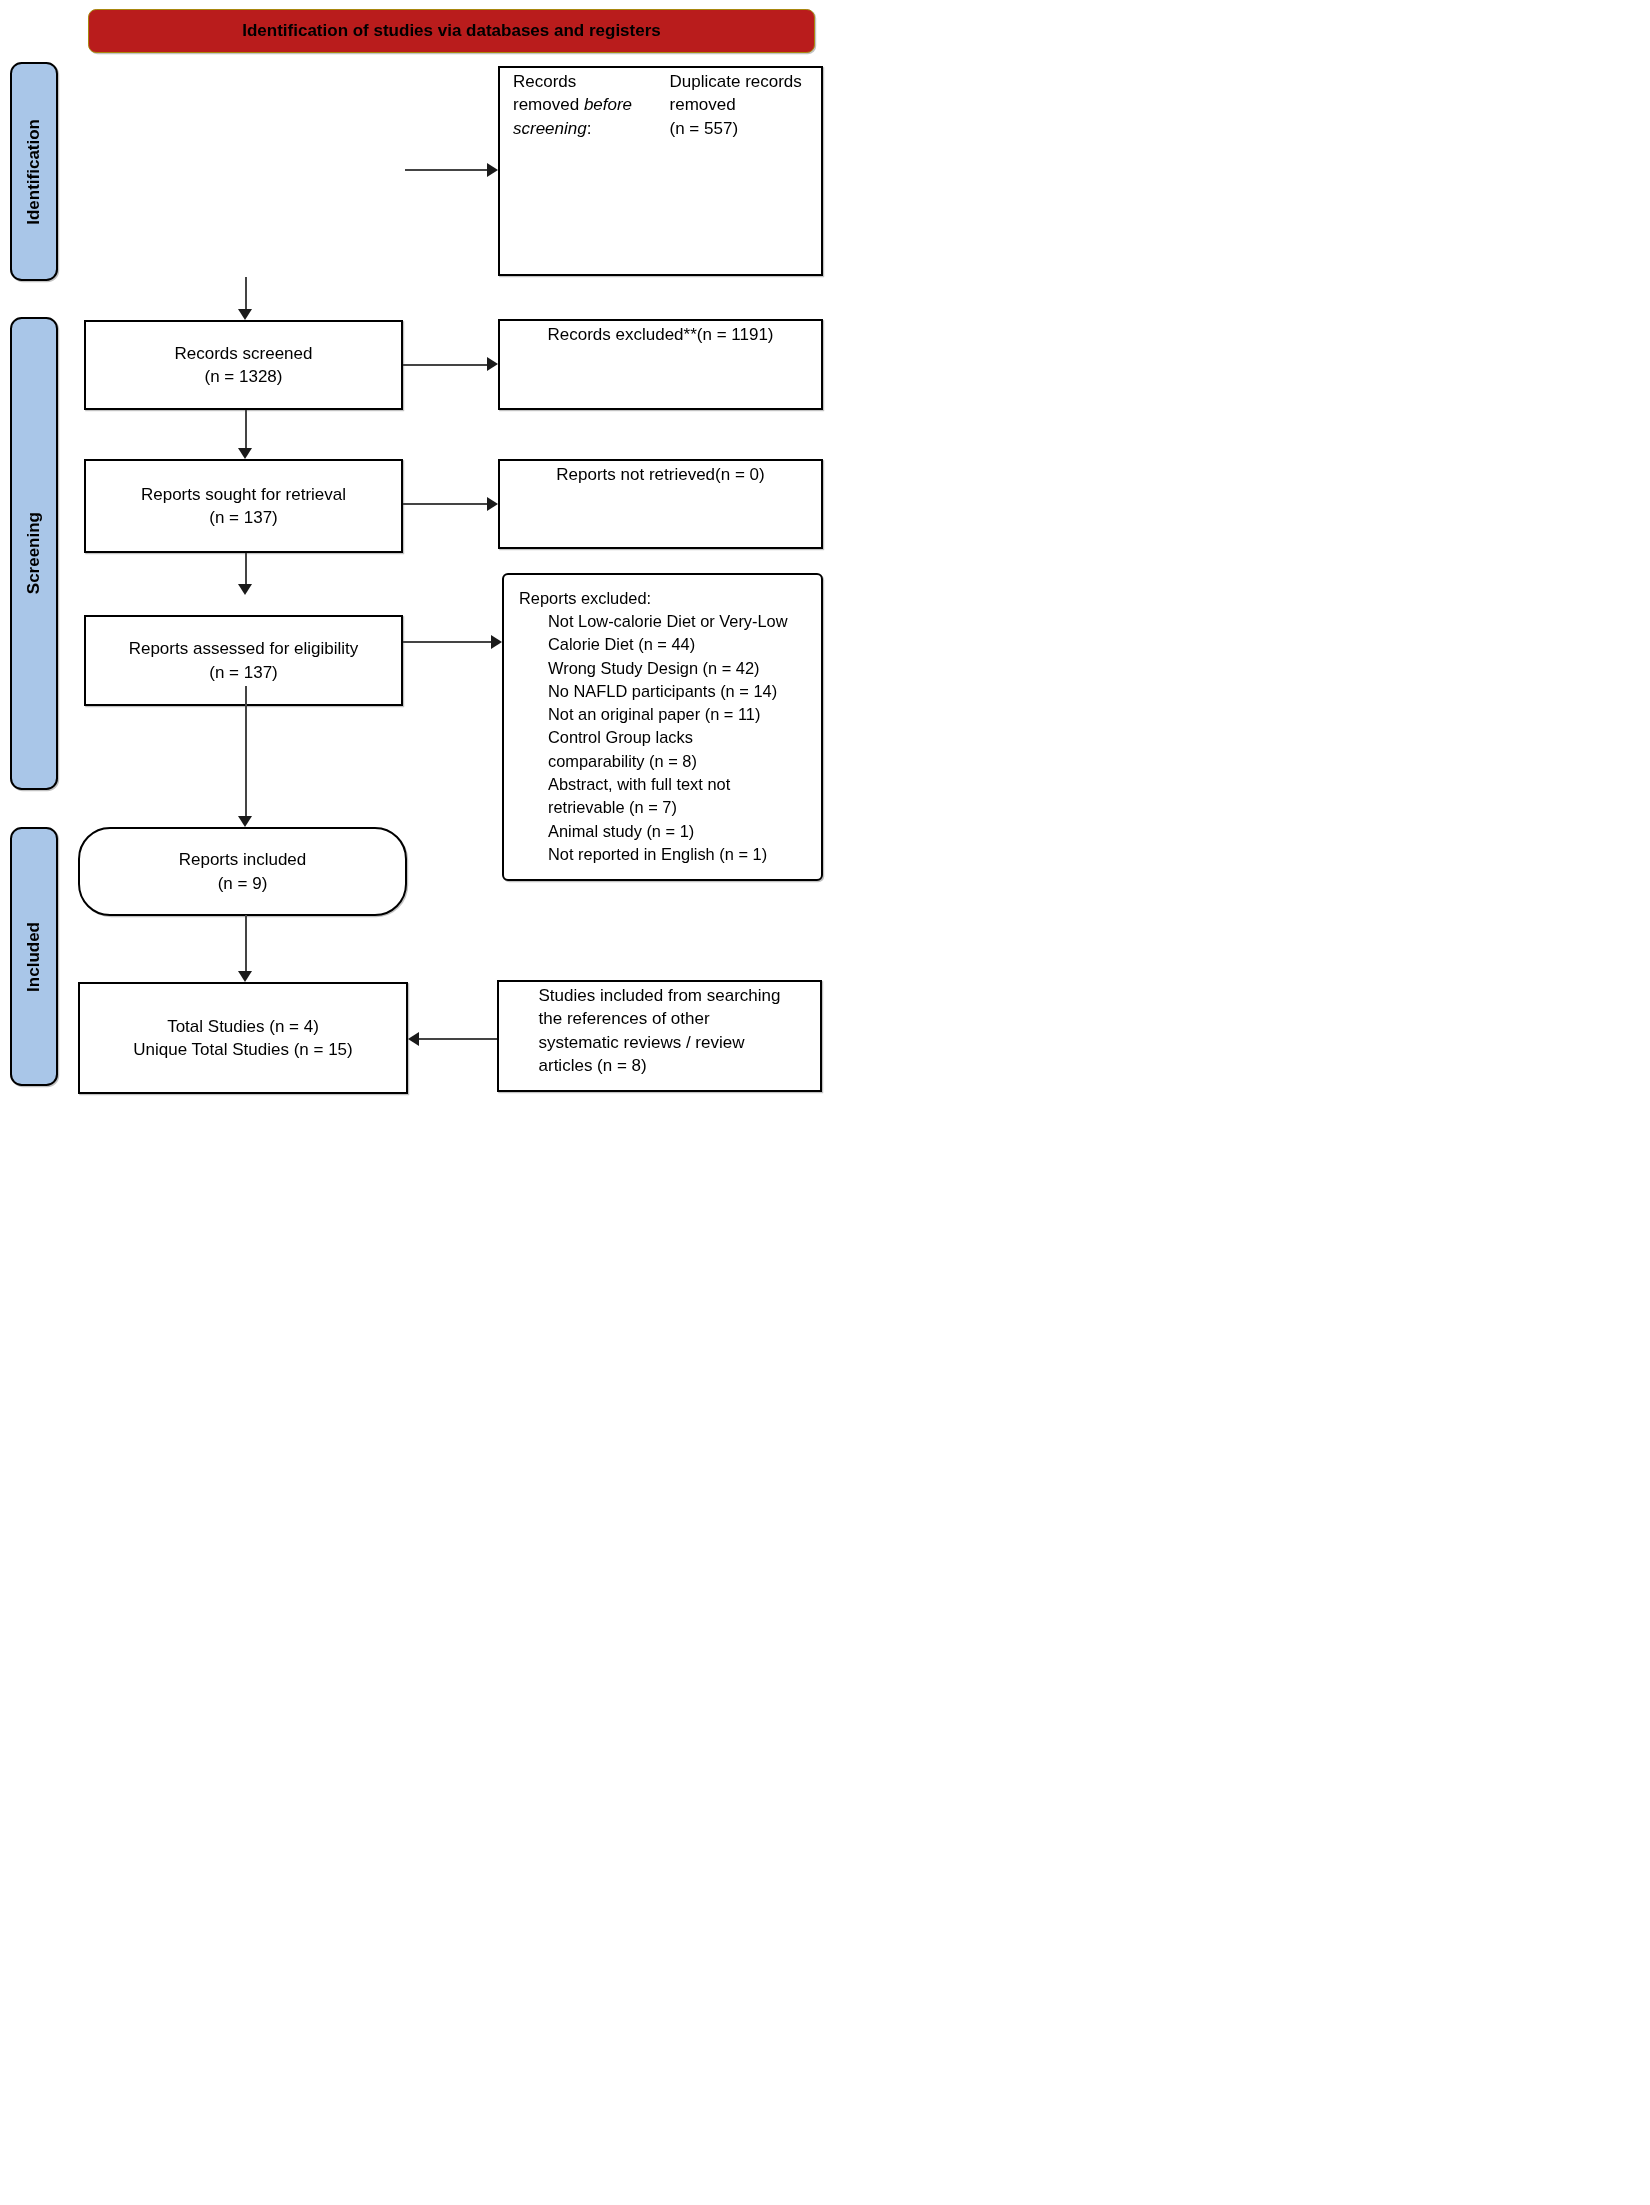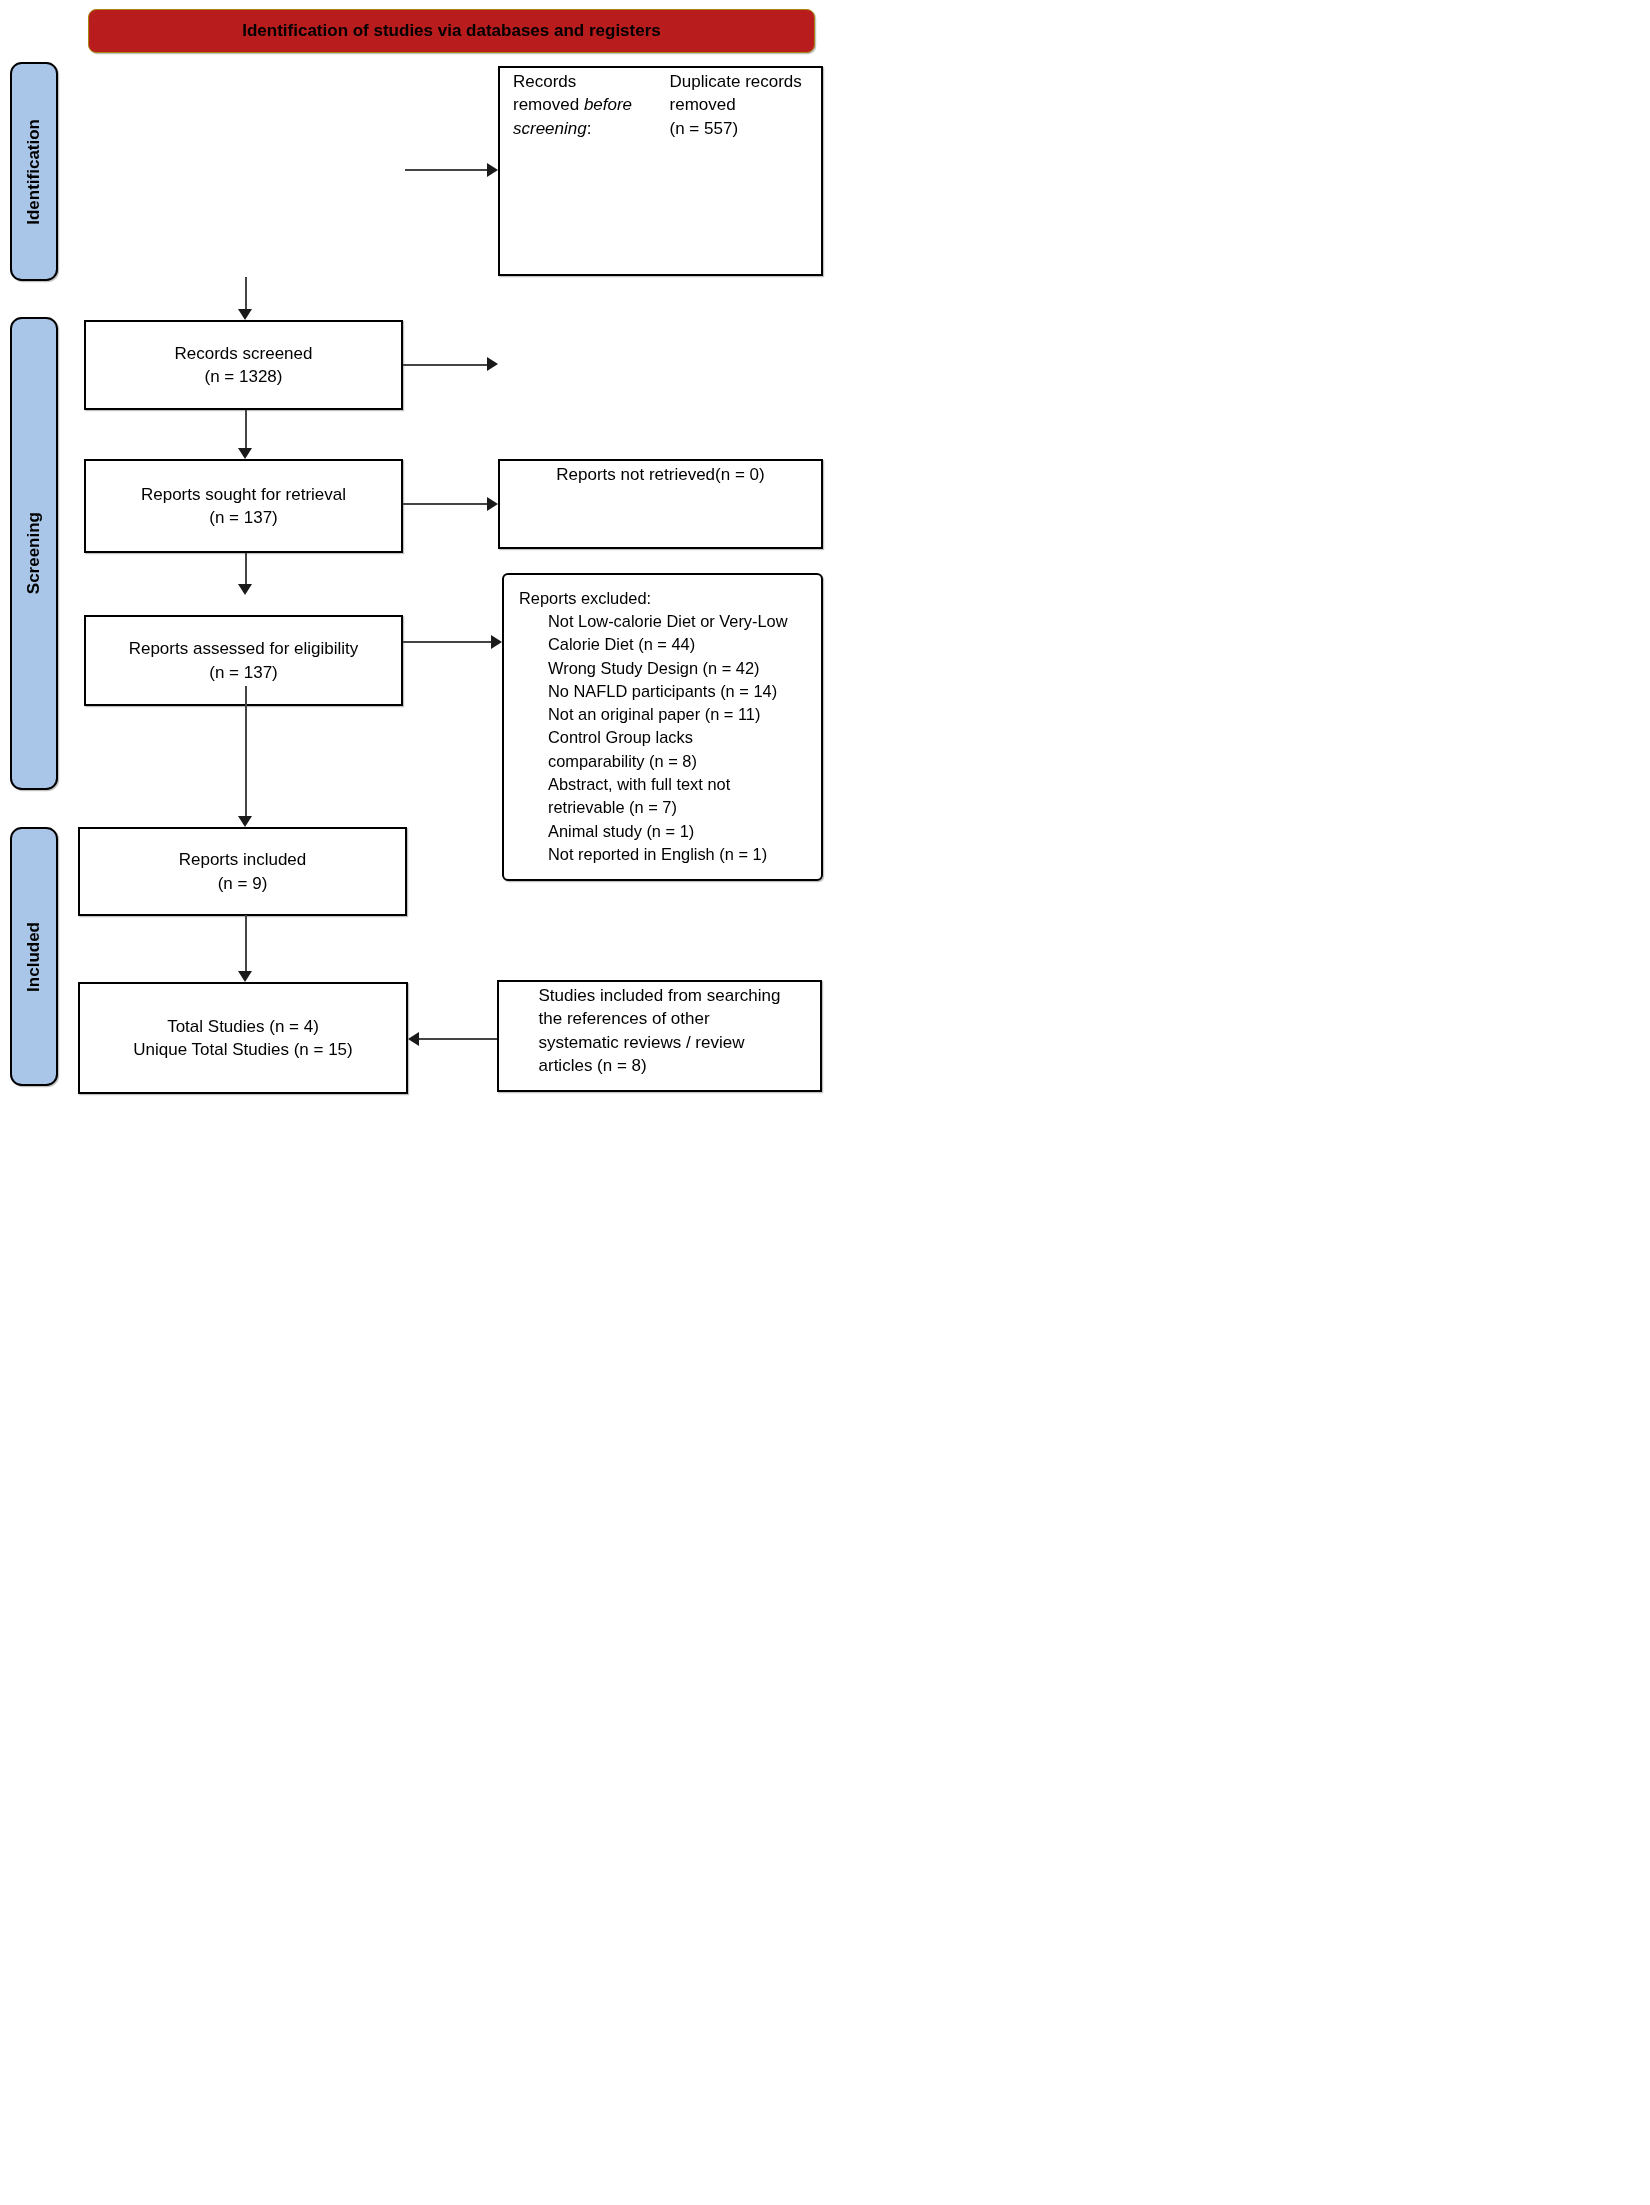--- a/index.html
+++ b/index.html
@@ -70,20 +70,24 @@
     </div>
     <div class="indent pre">Duplicate records removed
 (n = 557)</div>
   </div>
 
   <div class="box center" style="left:84px;top:320px;width:319px;height:90px;">
     <div>Records screened</div>
     <div>(n = 1328)</div>
   </div>
 
+  <div class="box vleft" style="left:498px;top:319px;width:325px;height:91px;">
+    <div>Records excluded**</div>
+    <div>(n = 1191)</div>
+  </div>
 
   <div class="box center" style="left:84px;top:459px;width:319px;height:94px;">
     <div>Reports sought for retrieval</div>
     <div>(n = 137)</div>
   </div>
 
   <div class="box vleft" style="left:498px;top:459px;width:325px;height:90px;">
     <div>Reports not retrieved</div>
     <div>(n = 0)</div>
   </div>
@@ -101,21 +105,21 @@
     <div class="indent pre">No NAFLD participants (n = 14)</div>
     <div class="indent pre">Not an original paper (n = 11)</div>
     <div class="indent pre">Control Group lacks
 comparability (n = 8)</div>
     <div class="indent pre">Abstract, with full text not
 retrievable (n = 7)</div>
     <div class="indent pre">Animal study (n = 1)</div>
     <div class="indent pre">Not reported in English (n = 1)</div>
   </div>
 
-  <div class="box center" style="left:78px;top:827px;width:329px;height:89px;">
+  <div class="box center" style="left:78px;top:827px;width:329px;height:89px;border-radius:32px;">
     <div>Reports included</div>
     <div>(n = 9)</div>
   </div>
 
   <div class="box center" style="left:78px;top:982px;width:330px;height:112px;">
     <div>Total Studies (n = 4)</div>
     <div>Unique Total Studies (n = 15)</div>
   </div>
 
   <div class="box vleft pre" style="left:497px;top:980px;width:325px;height:112px;">

